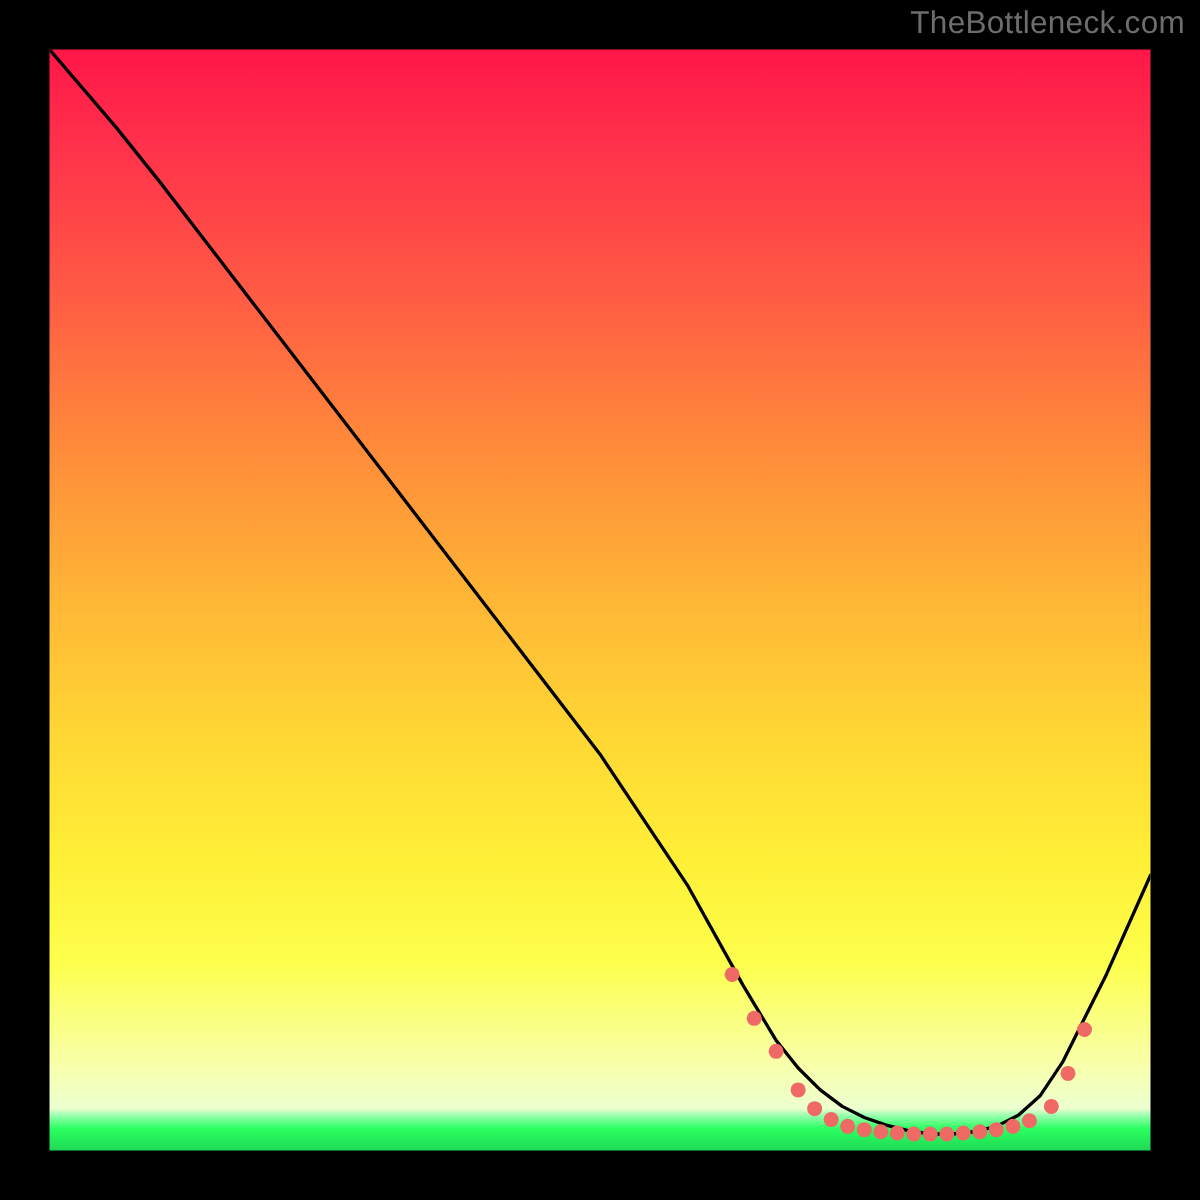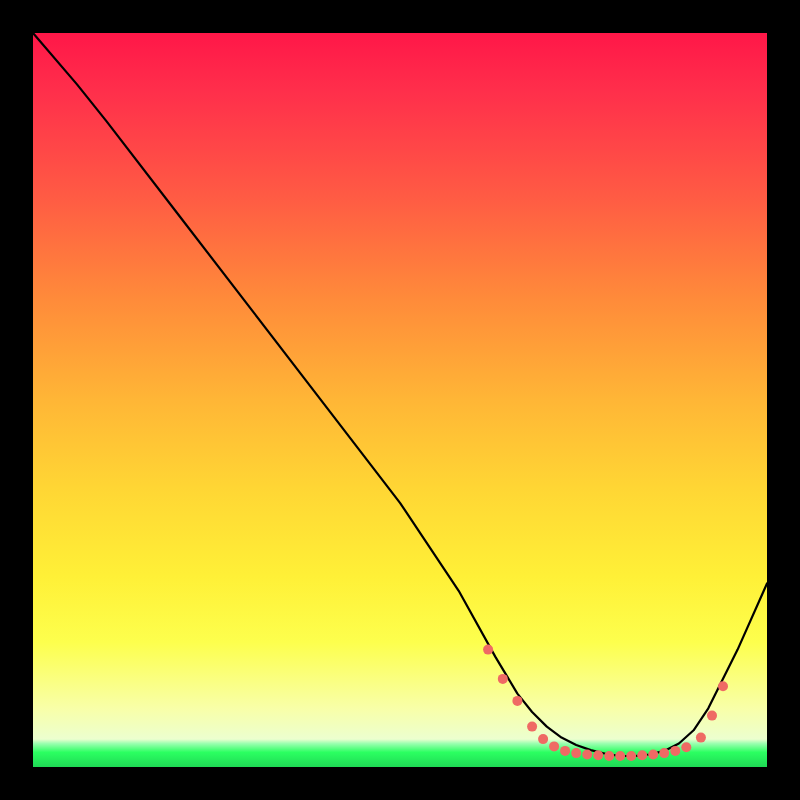--- a/index.html
+++ b/index.html
@@ -58,20 +58,21 @@
     left: 0;
     top: 0;
     width: 734px;
     height: 734px;
   }
 </style>
 </head>
 <body>
 
 <div class="frame">
+  <div class="watermark">TheBottleneck.com</div>
 
   <div class="plot">
     <svg class="svg-layer" viewBox="0 0 734 734" preserveAspectRatio="none">
       <polyline id="curve-line" fill="none" stroke="#000000" stroke-width="2.2" stroke-linejoin="round" stroke-linecap="round" points="0.0,0.0 44.0,51.4 73.4,88.1 146.8,183.5 220.2,278.9 293.6,374.3 367.0,469.8 425.7,557.8 462.4,623.9 484.4,660.6 499.1,679.0 513.8,693.6 528.5,704.6 543.2,712.0 557.8,717.1 572.5,720.8 587.2,723.0 601.9,723.0 616.6,721.5 631.2,717.9 645.9,710.5 660.6,697.3 675.3,675.3 704.6,616.6 734.0,550.5"></polyline>
       <g id="marker-group">
           <circle cx="455.1" cy="616.6" r="5" fill="#ef6a64"></circle>
           <circle cx="469.8" cy="645.9" r="5" fill="#ef6a64"></circle>
           <circle cx="484.4" cy="667.9" r="5" fill="#ef6a64"></circle>
           <circle cx="499.1" cy="693.6" r="5" fill="#ef6a64"></circle>
           <circle cx="510.1" cy="706.1" r="5" fill="#ef6a64"></circle>

